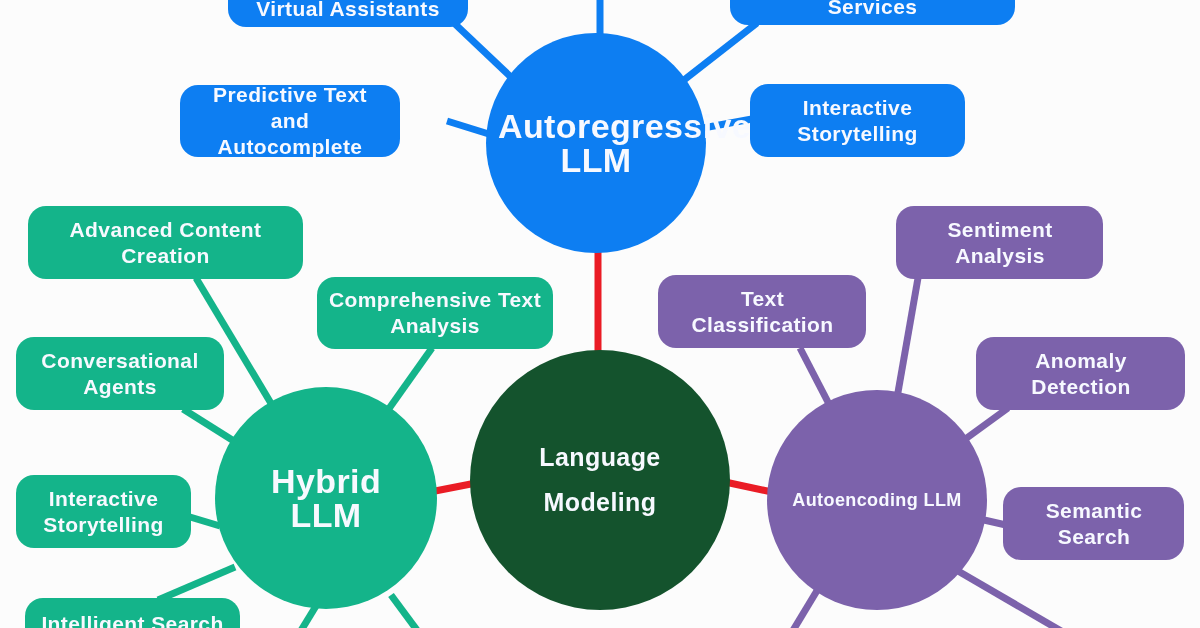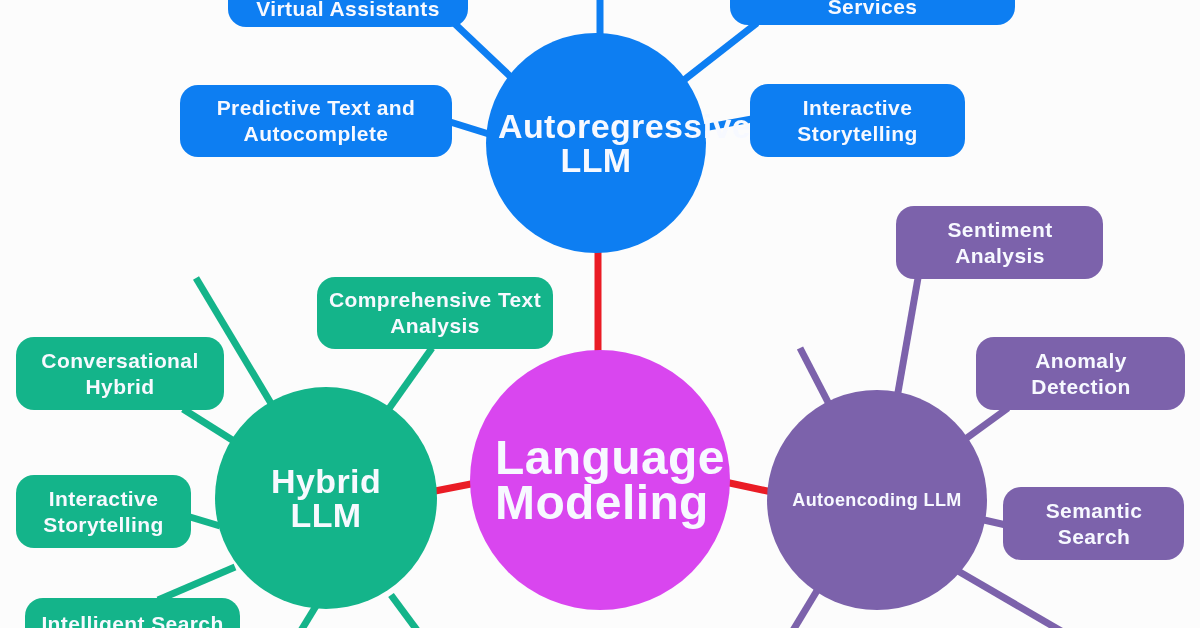--- a/index.html
+++ b/index.html
@@ -31,21 +31,21 @@
     border-radius: 50%;
     display: flex;
     align-items: center;
     justify-content: center;
     text-align: center;
     color: #f7f9ff;
     font-weight: 600;
     letter-spacing: 0.4px;
   }
   .circle .clabel { display: inline-block; }
-  .c-center { left: 470px; top: 350px; width: 260px; height: 260px; background: #d946ef; font-size: 48px; line-height: 45px; }
+  .c-center { left: 470px; top: 350px; width: 260px; height: 260px; background: #14532d; font-size: 25px; line-height: 45px; }
   .c-center .clabel { width: 210px; }
   .c-blue   { left: 486px; top: 33px;  width: 220px; height: 220px; background: #0d7ef2; font-size: 34px; line-height: 34px; }
   .c-blue .clabel { width: 196px; }
   .c-green  { left: 215px; top: 387px; width: 222px; height: 222px; background: #14b48a; font-size: 34px; line-height: 34px; }
   .c-green .clabel { width: 110px; }
   .c-purple { left: 767px; top: 390px; width: 220px; height: 220px; background: #7c62ab; font-size: 18px; line-height: 34px; }
   .c-purple .clabel { width: 186px; }
 
   .leaf {
     position: absolute;
@@ -110,25 +110,27 @@
   </div>
   <div class="circle c-green">
     <span class="clabel">Hybrid LLM</span>
   </div>
   <div class="circle c-purple">
     <span class="clabel">Autoencoding LLM</span>
   </div>
 
   <div class="leaf b-blue cut-top" style="left:228px; top:-46px; width:240px; height:73px;">Virtual Assistants</div>
   <div class="leaf b-blue cut-top" style="left:730px; top:-48px; width:285px; height:73px;">Services</div>
-  <div class="leaf b-blue" style="left:180px; top:85px; width:272px; height:72px;">Predictive Text and Autocomplete</div>
+  <div class="leaf b-blue" style="left:180px; top:85px; width:220px; height:72px;">Predictive Text and Autocomplete</div>
   <div class="leaf b-blue" style="left:750px; top:84px; width:215px; height:73px;">Interactive Storytelling</div>
 
+  <div class="leaf b-green" style="left:28px; top:206px; width:275px; height:73px;">Advanced Content Creation</div>
   <div class="leaf b-green pad-sm" style="left:317px; top:277px; width:236px; height:72px;">Comprehensive Text Analysis</div>
-  <div class="leaf b-green" style="left:16px; top:337px; width:208px; height:73px;">Conversational Hybrid</div>
+  <div class="leaf b-green" style="left:16px; top:337px; width:208px; height:73px;">Conversational Agents</div>
   <div class="leaf b-green" style="left:16px; top:475px; width:175px; height:73px;">Interactive Storytelling</div>
   <div class="leaf b-green cut-bottom" style="left:25px; top:598px; width:215px; height:73px;">Intelligent Search</div>
 
   <div class="leaf b-purple" style="left:896px; top:206px; width:207px; height:73px;">Sentiment Analysis</div>
+  <div class="leaf b-purple" style="left:658px; top:275px; width:208px; height:73px;">Text Classification</div>
   <div class="leaf b-purple" style="left:1003px; top:487px; width:181px; height:73px;">Semantic Search</div>
   <div class="leaf b-purple" style="left:976px; top:337px; width:209px; height:73px;">Anomaly Detection</div>
 
 </div>
 
 </body></html>

